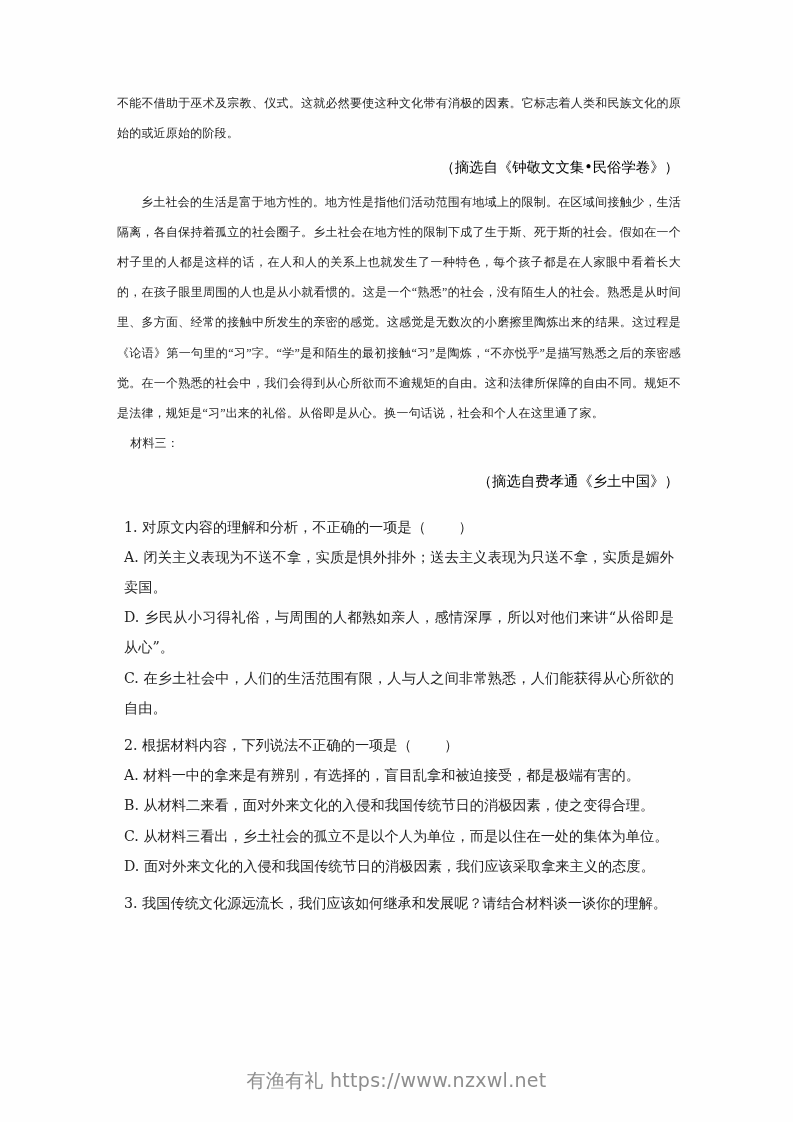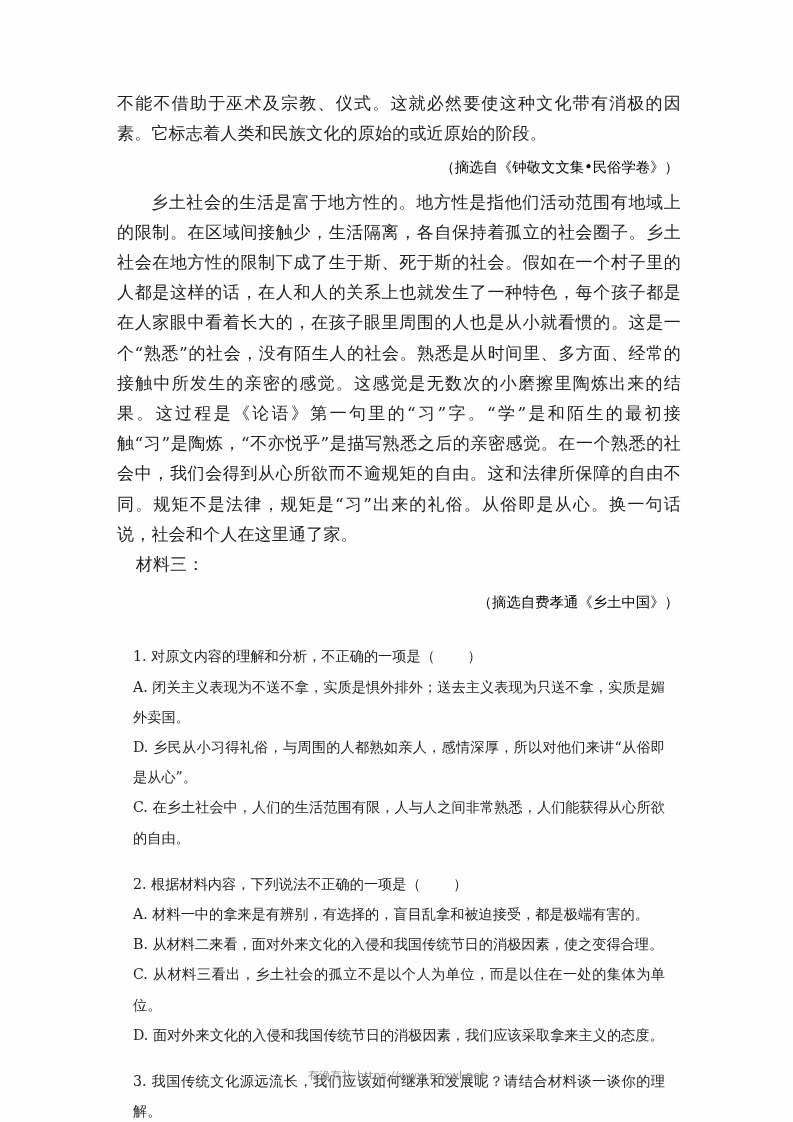--- a/index.html
+++ b/index.html
@@ -23,27 +23,28 @@
     background: #fefefe;
   }
   .content {
     position: absolute;
     left: 117px;
     top: 88px;
     width: 564px;
   }
   
   .ln {
-    font-size: 17px;
+    font-size: 12px;
     line-height: 30.2px;
     letter-spacing: 0.2px;
     color: #1f1f1f;
     text-align: justify;
     text-justify: inter-character;
     white-space: normal;
+    font-family: Liberation Serif, serif;
     -webkit-font-smoothing: none;
   }
   .para {
     margin: 0;
   }
   .para .ln {
     display: block;
   }
   .indent2 {
     text-indent: 2em;
@@ -55,21 +56,21 @@
     font-size: 14.4px;
     line-height: 30.2px;
     text-align: right;
     color: #000000;
     margin: 0;
     padding-right: 2px;
   }
   .spacer-sm { height: 4px; }
   .spacer-md { height: 8px; }
 
-  .qblock { margin: 16px; }
+  .qblock { margin: 7px; }
   .qline {
     font-size: 14.2px;
     line-height: 30.2px;
     color: #1f1f1f;
     text-align: justify;
     text-justify: inter-character;
     margin: 0;
   }
   .qnum {
     font-family: "DejaVu Serif", "Liberation Serif", serif;
@@ -92,21 +93,21 @@
   }
 
   
   .footer {
     position: absolute;
     left: 0;
     top: 1068px;
     width: 793px;
     text-align: center;
     color: #8d8d8d;
-    font-size: 11px;
+    font-size: 19px;
     font-family: "DejaVu Sans", "Liberation Sans", sans-serif;
     letter-spacing: 0.3px;
   }
   .footer .wm-cn {
     font-family: "DejaVu Sans", "Liberation Sans", sans-serif;
   }
   .footer .wm-url {
     font-family: "DejaVu Sans", "Liberation Sans", sans-serif;
   }
 </style>

